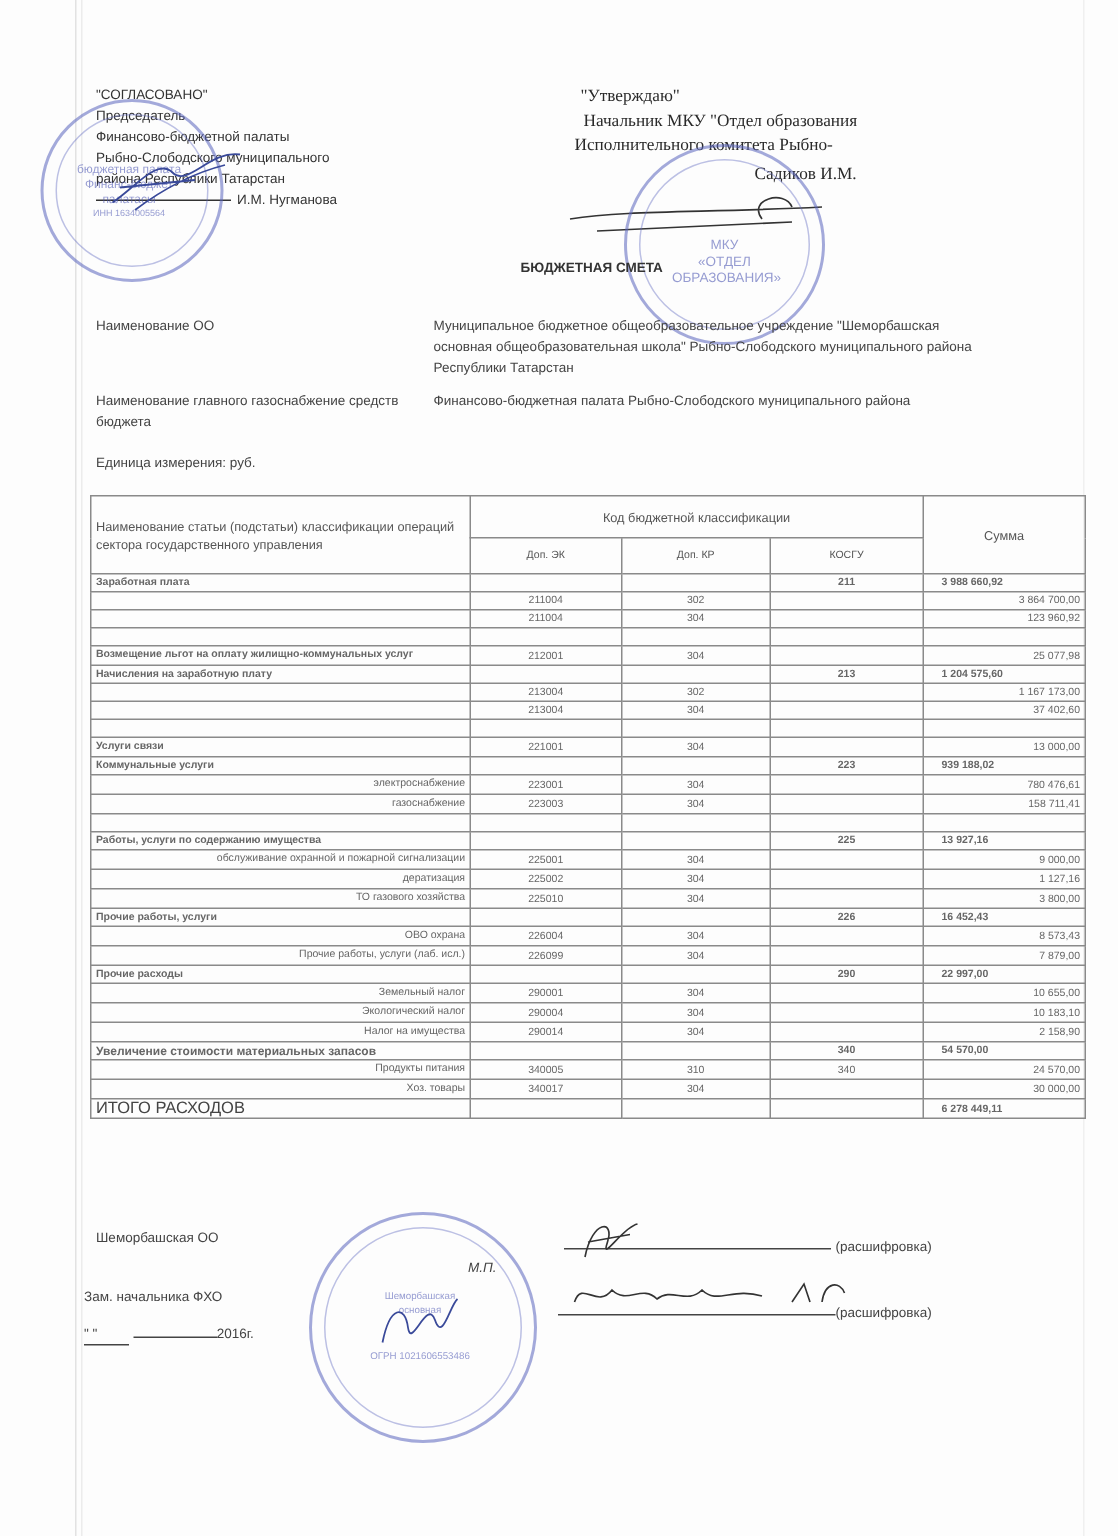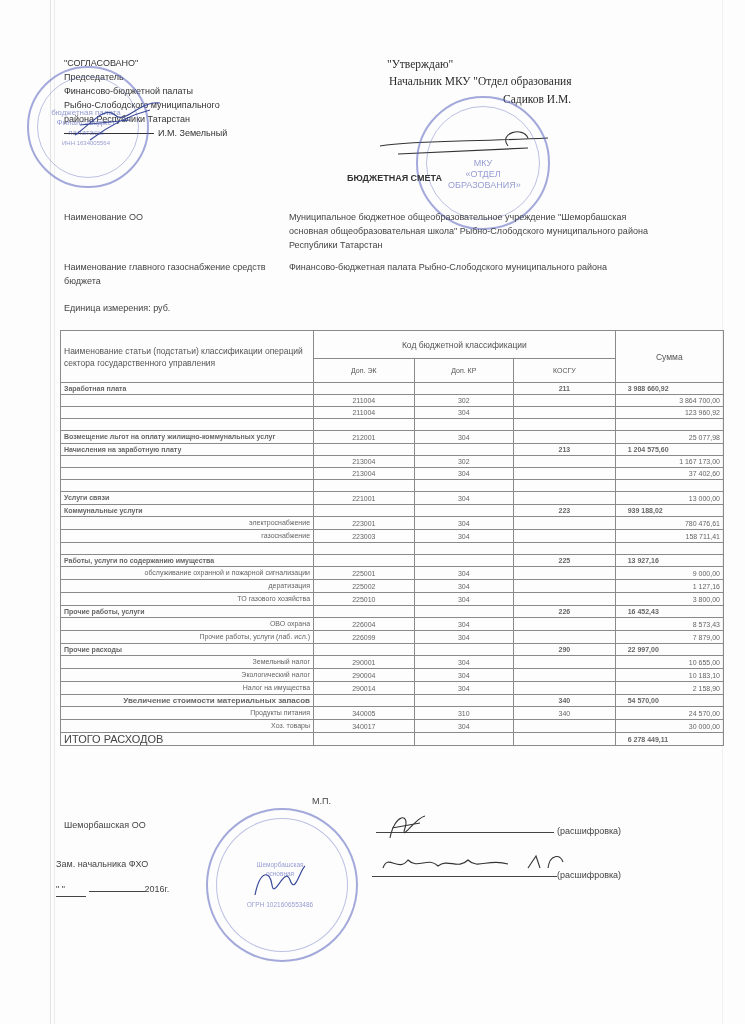--- a/index.html
+++ b/index.html
@@ -67,37 +67,38 @@
 <div class="edge-line"></div>
 <div class="edge-line2"></div>
 <div class="edge-right"></div>
 
 <div class="abs agree sans">
   <div>"СОГЛАСОВАНО"</div>
   <div>Председатель</div>
   <div>Финансово-бюджетной палаты</div>
   <div>Рыбно-Слободского муниципального</div>
   <div>района Республики Татарстан</div>
-  <div style="padding-left:0"><span class="sig-line"></span><span>И.М. Земельный</span></div>
+  <div style="padding-left:0"><span class="sig-line"></span><span>И.М. Нугманова</span></div>
 </div>
 
 <div class="stamp" style="left:27px; top:66px; width:118px; height:118px;"></div>
 <div class="stamp-text" style="left:45px; top:108px; width:82px; line-height:10px;">
   <div>бюджетная палата</div>
   <div>Финанс-бюджет</div>
   <div>палатасы</div>
   <div style="font-size:6px">ИНН 1634005564</div>
 </div>
 <svg class="abs" style="left:70px; top:95px;" width="100" height="50">
   <path d="M5 40 C20 30, 35 10, 45 20 S70 5, 90 8 M10 30 L60 25 M20 45 C40 30, 60 20, 80 15" stroke="#3a4a9a" stroke-width="1.2" fill="none"></path>
 </svg>
 
 <div class="abs approve serif">
   <div style="padding-left:4px">"Утверждаю"</div>
   <div style="padding-left:6px">Начальник МКУ "Отдел образования</div>
+  <div>Исполнительного комитета Рыбно-</div>
   <div class="sig-row">Садиков И.М.</div>
 </div>
 <svg class="abs" style="left:378px; top:128px;" width="180" height="30">
   <path d="M2 18 C40 12, 90 14, 170 10 M130 18 C120 5, 145 -2, 150 10 M20 26 L150 20" stroke="#333" stroke-width="1.1" fill="none"></path>
 </svg>
 
 <div class="stamp" style="left:416px; top:96px; width:130px; height:130px;"></div>
 <div class="stamp-text serif" style="left:448px; top:158px; width:70px; font-size:9px; line-height:11px;">
   <div>МКУ</div>
   <div>«ОТДЕЛ</div>
@@ -309,21 +310,21 @@
         <td class="sum">10 183,10</td>
       </tr>
       <tr>
         <td class="name-sub">Налог на имущества</td>
         <td class="code">290014</td>
         <td class="code">304</td>
         <td class="kosgu"></td>
         <td class="sum">2 158,90</td>
       </tr>
       <tr>
-        <td class="name-bold" style="text-align: right; font-size: 8px;">Увеличение стоимости материальных запасов</td>
+        <td class="name-bold" style="font-size: 8px;">Увеличение стоимости материальных запасов</td>
         <td class="code"></td>
         <td class="code"></td>
         <td class="kosgu">340</td>
         <td class="sum-bold">54 570,00</td>
       </tr>
       <tr>
         <td class="name-sub">Продукты питания</td>
         <td class="code-big">340005</td>
         <td class="code-big">310</td>
         <td class="code-big">340</td>
@@ -340,21 +341,21 @@
         <td class="name-bold" style="font-weight: normal; font-size: 11px; color: rgb(68, 68, 68);">ИТОГО РАСХОДОВ</td>
         <td class="code"></td>
         <td class="code"></td>
         <td class="kosgu"></td>
         <td class="sum-bold">6 278 449,11</td>
       </tr>
     </tbody>
 </table>
 
 <div class="abs footer-label sans" style="left:64px; top:818px;">Шеморбашская ОО</div>
-<div class="abs footer-label sans" style="left:312px; top:794px;">М.П.</div>
+<div class="abs footer-label sans" style="left:312px; top:838px;font-style:italic;">М.П.</div>
 <div class="sign-line" style="left:376px; top:832px; width:178px;"></div>
 <div class="abs footer-label sans" style="left:557px; top:824px;">(расшифровка)</div>
 <svg class="abs" style="left:380px; top:808px;" width="50" height="40">
   <path d="M10 30 C15 5, 30 5, 25 20 S35 10, 45 8 M12 20 L40 15" stroke="#333" stroke-width="1.1" fill="none"></path>
 </svg>
 
 <div class="abs footer-label sans" style="left:56px; top:857px;">Зам. начальника ФХО</div>
 <div class="sign-line" style="left:372px; top:876px; width:185px;"></div>
 <div class="abs footer-label sans" style="left:557px; top:868px;">(расшифровка)</div>
 <svg class="abs" style="left:378px; top:848px;" width="200" height="35">

